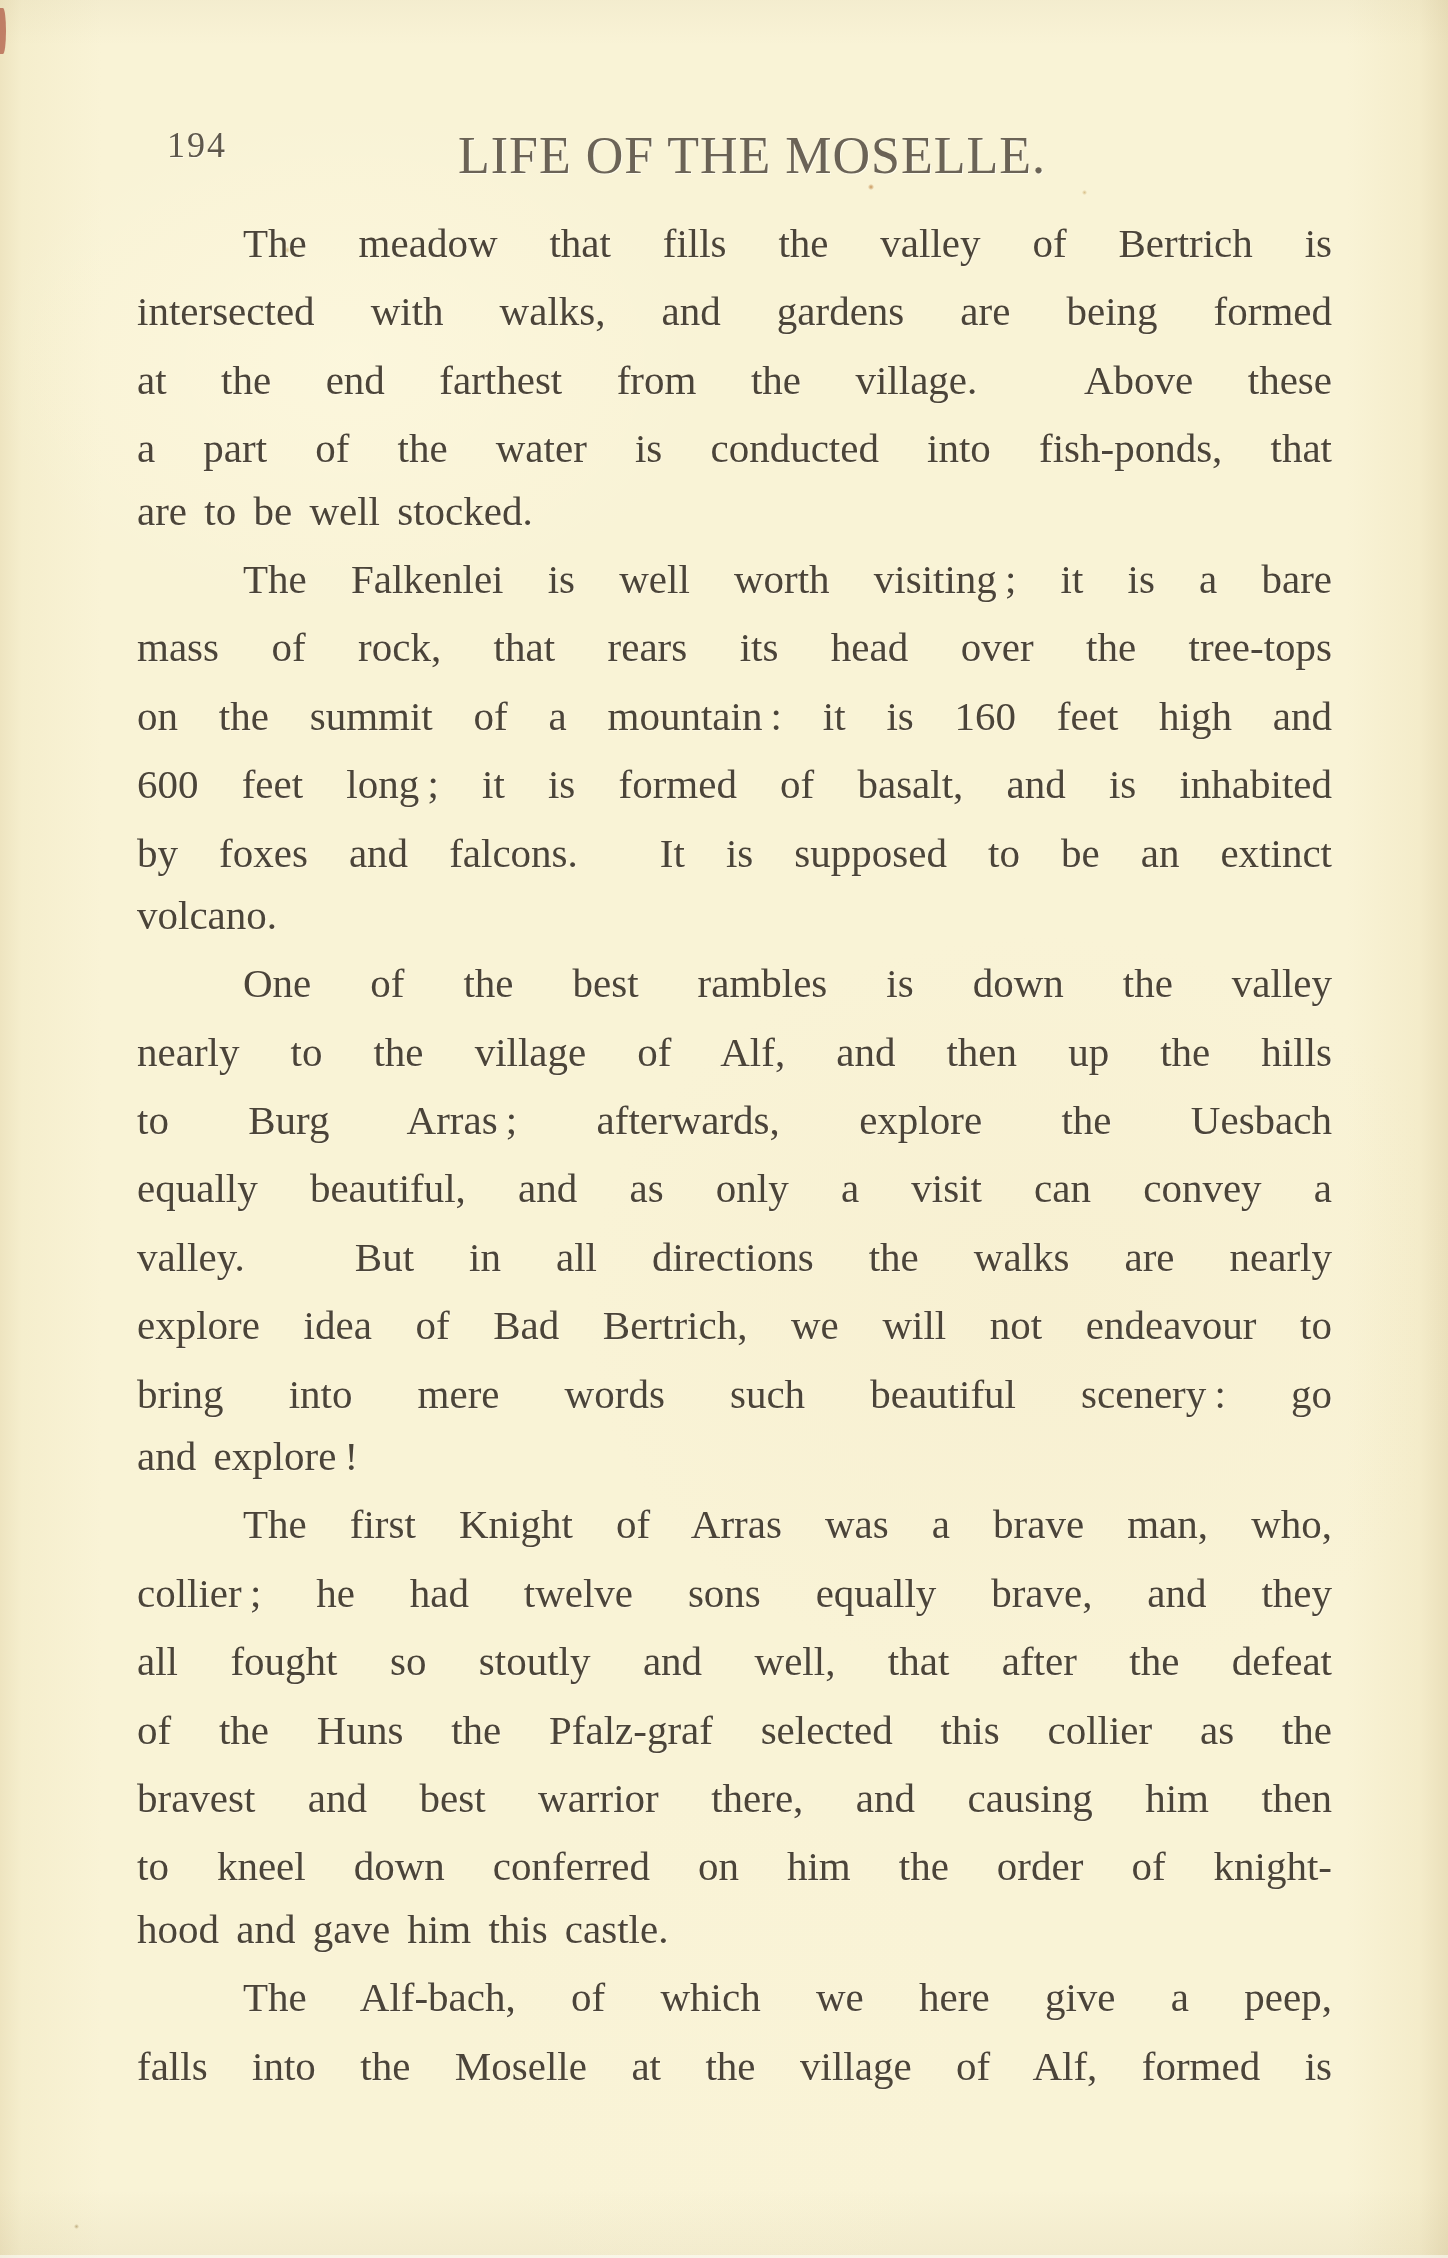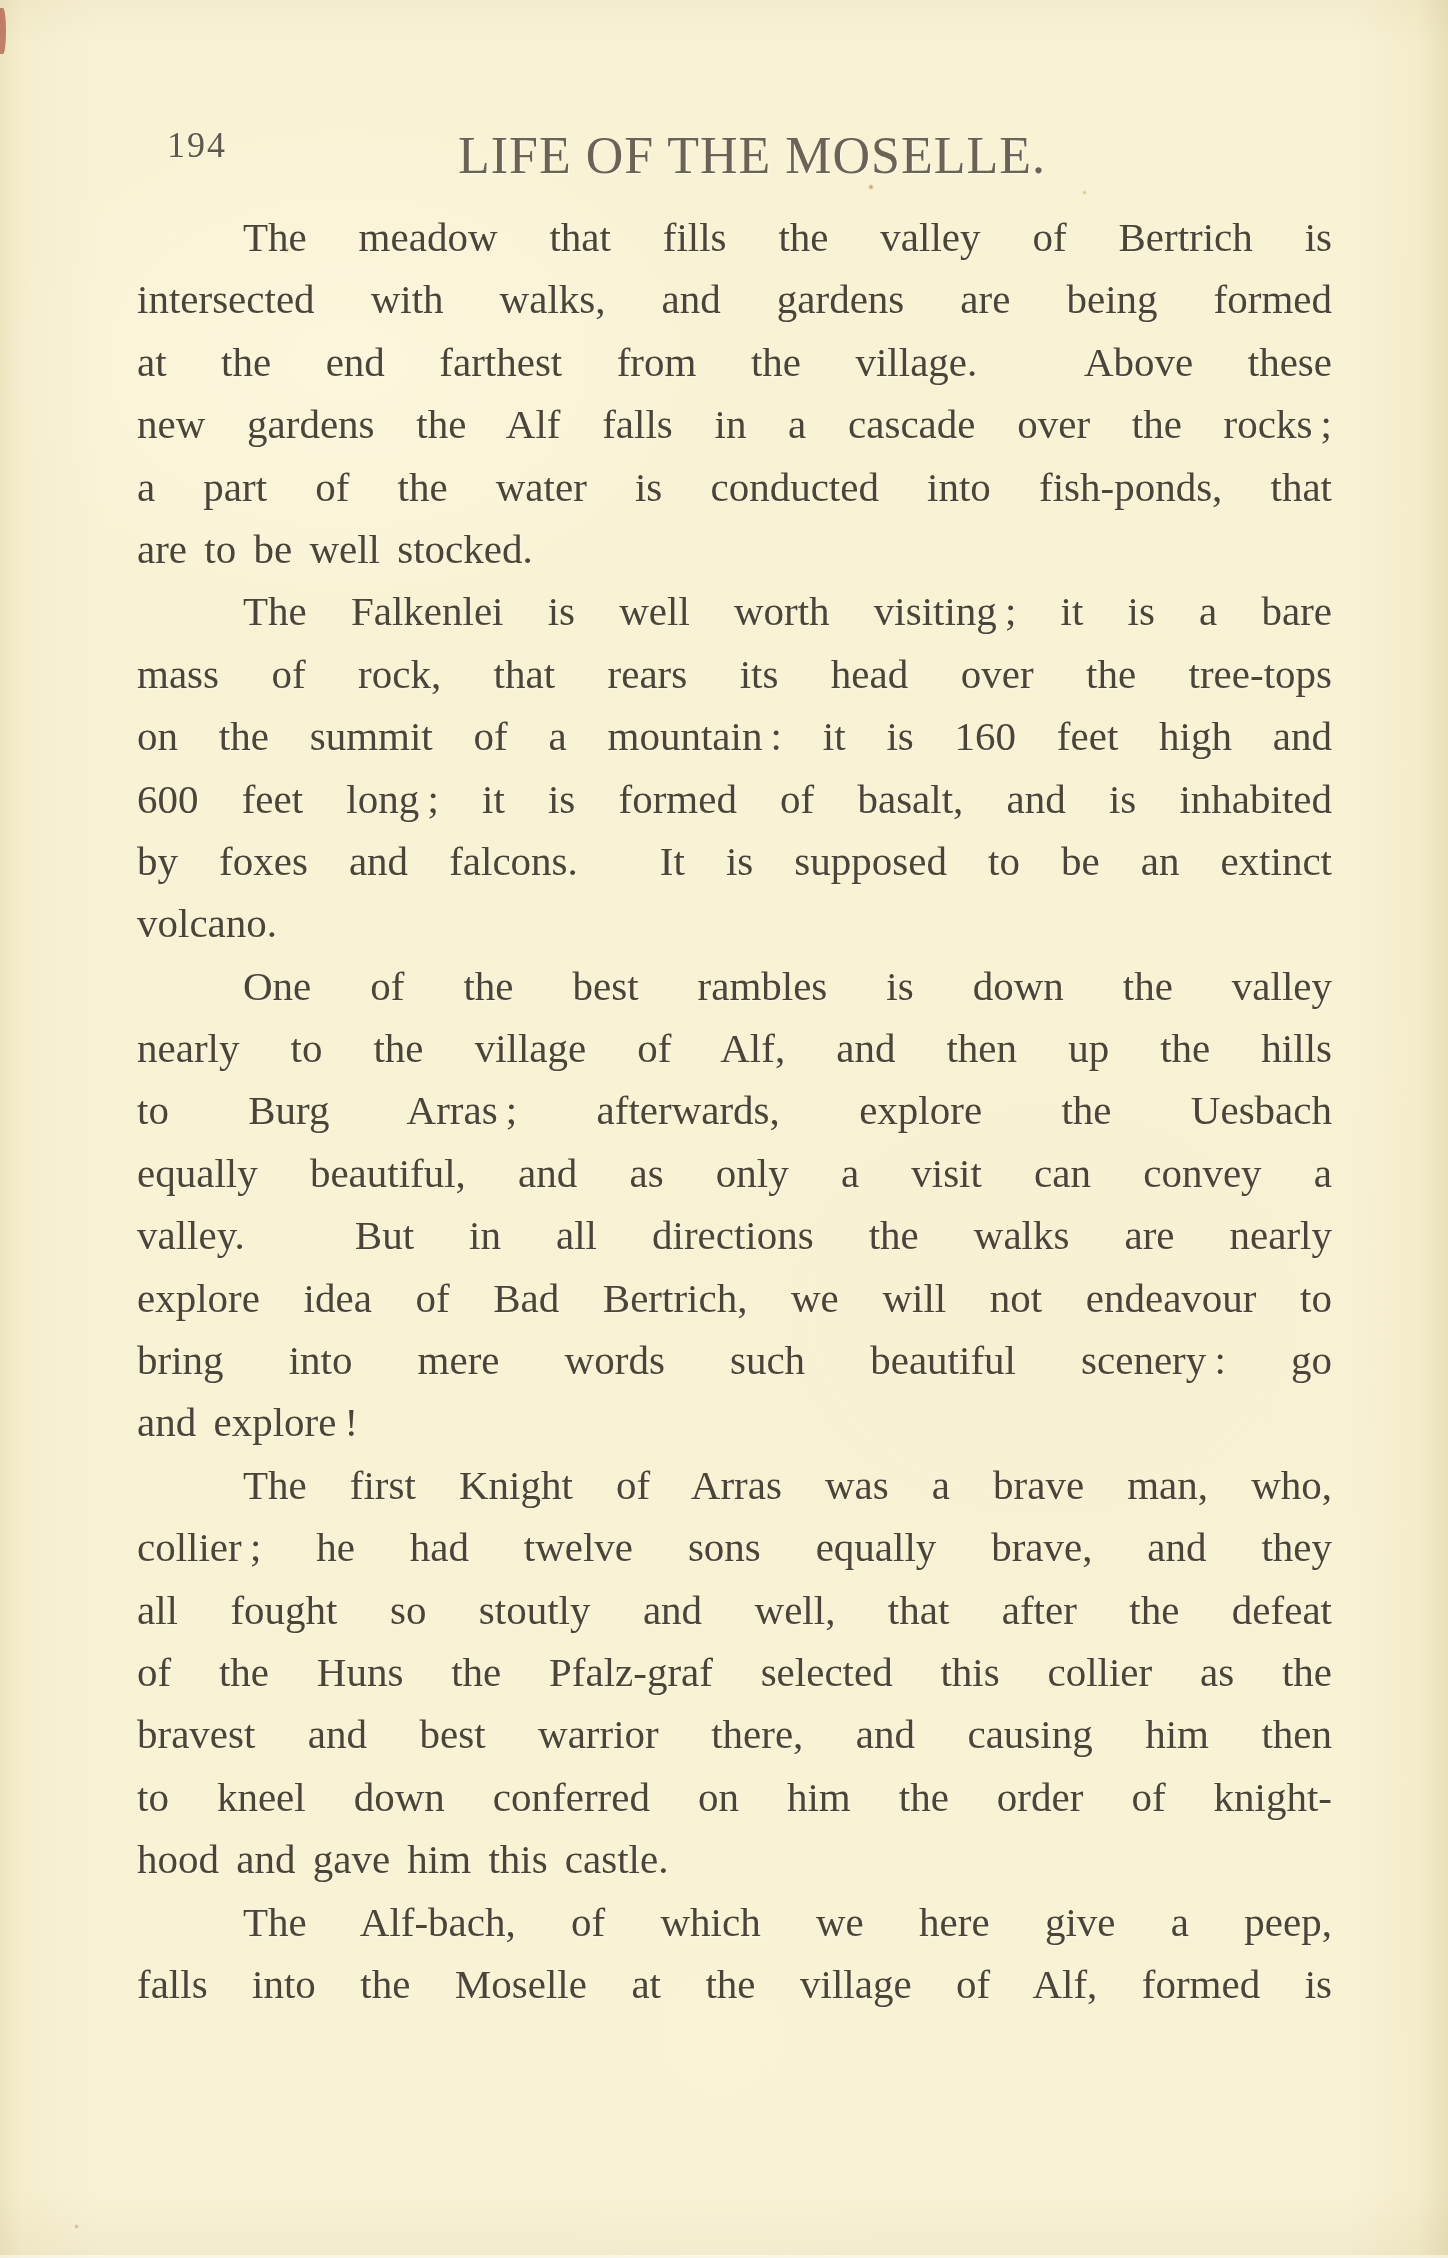--- a/index.html
+++ b/index.html
@@ -38,21 +38,21 @@
   .textblock{
     position:absolute;left:137px;top:206px;width:1195px;
     font-size:41px;color:#4b4439;
     text-shadow:1px 1px 0 rgba(255,252,238,.5);
     word-spacing:7px;
   }
   .para{margin:0;padding:0;}
   .ln{
     height:62.4px;line-height:62.4px;white-space:nowrap;
   }
-  .jl{white-space:normal;text-align:justify;text-align-last:justify;height:62.4px;overflow:hidden;}
+  .jl{white-space:normal;text-align:justify;text-align-last:justify;height:62.4px;overflow:hidden;margin-top:6px;}
   .el{text-align:left;}
   .ind{padding-left:106px;}
 </style>
 </head>
 <body>
 
 <div class="page">
 
   <div class="speck speck-a"></div>
   <div class="speck speck-b"></div>
@@ -62,21 +62,20 @@
 
   <div class="pagenum">194</div>
   <div class="running-title">LIFE OF THE MOSELLE.</div>
 
   <main class="textblock">
 
     <section class="para">
       <div class="ln jl ind">The meadow that fills the valley of Bertrich is</div>
       <div class="ln jl">intersected with walks, and gardens are being formed</div>
       <div class="ln jl">at the end farthest from the village.&nbsp; Above these</div>
-      <div class="ln jl">new gardens the Alf falls in a cascade over the rocks ;</div>
       <div class="ln jl">a part of the water is conducted into fish-ponds, that</div>
       <div class="ln el">are to be well stocked.</div>
     </section>
 
     <section class="para">
       <div class="ln jl ind">The Falkenlei is well worth visiting ; it is a bare</div>
       <div class="ln jl">mass of rock, that rears its head over the tree-tops</div>
       <div class="ln jl">on the summit of a mountain : it is 160 feet high and</div>
       <div class="ln jl">600 feet long ; it is formed of basalt, and is inhabited</div>
       <div class="ln jl">by foxes and falcons.&nbsp; It is supposed to be an extinct</div>

